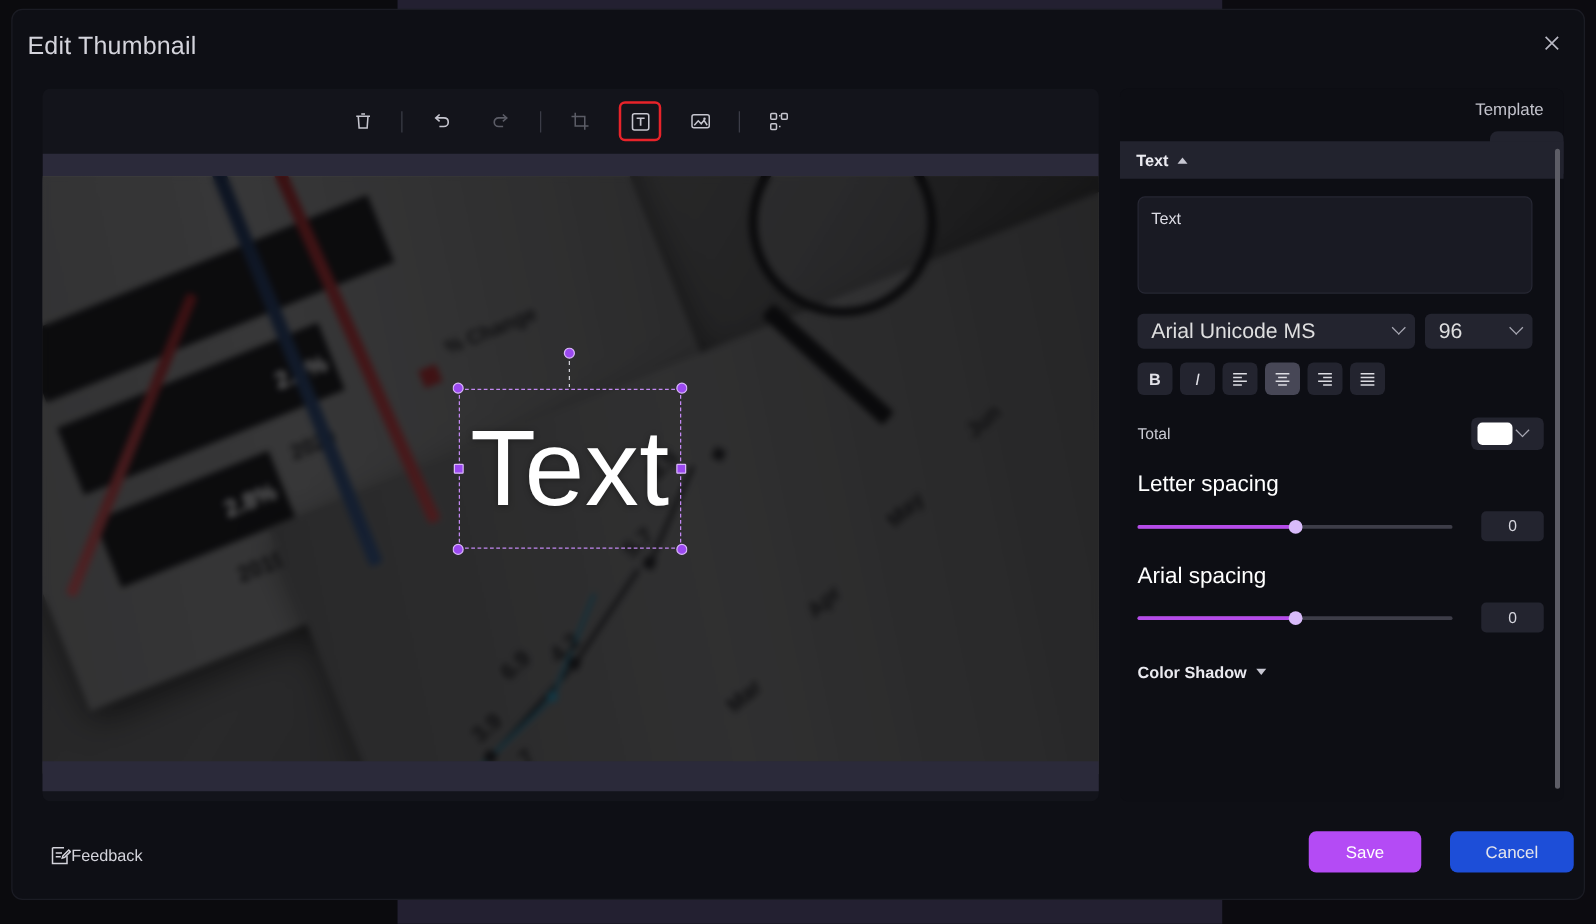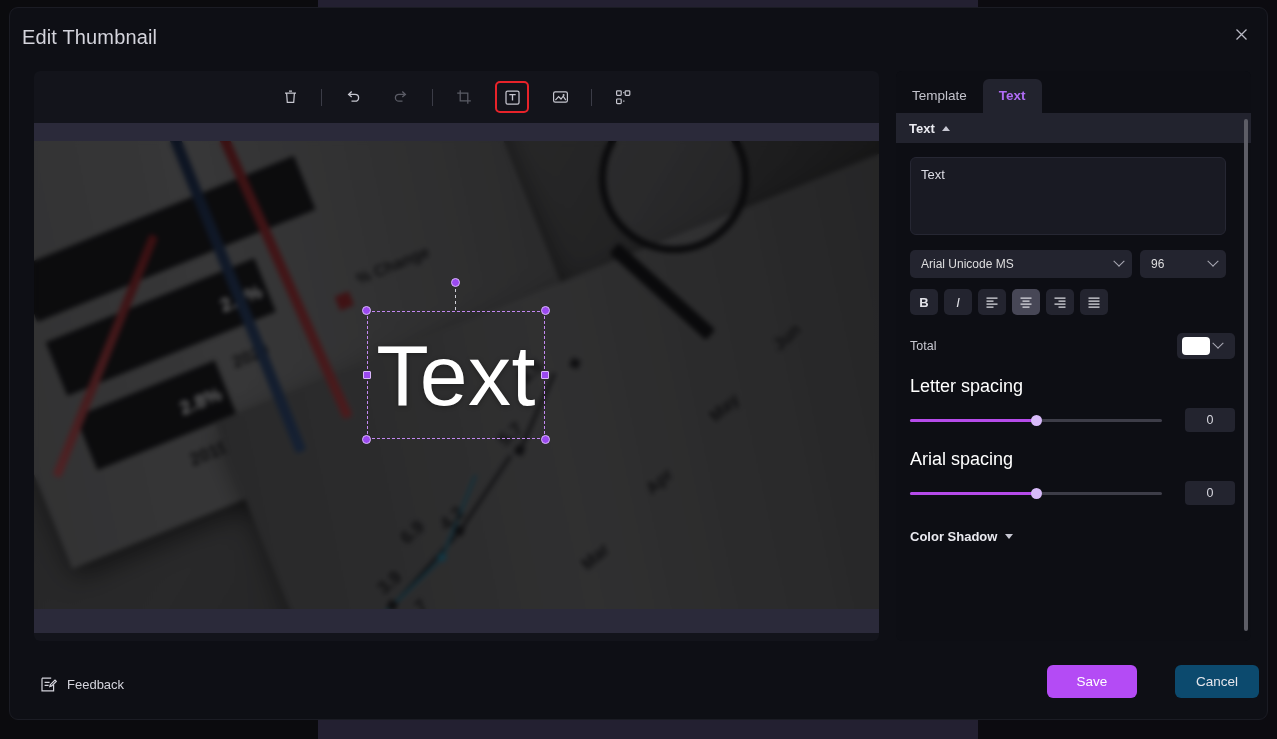--- a/index.html
+++ b/index.html
@@ -201,20 +201,21 @@
     position: absolute; right: 16px; top: 63px;
     width: 355px; height: 570px;
     background: #0d0e14;
     border-radius: 6px;
     overflow: hidden;
   }
   #tabs {
     position: absolute; left: 0; top: 0; width: 100%; height: 42px;
     display: flex; align-items: flex-end;
     background: #0d0e14;
+    flex-direction: column;
   }
   .tab {
     padding: 0 16px; height: 34px; line-height: 34px;
     font-size: 13.5px; color: #c3c3cc; cursor: pointer;
     border-radius: 6px 6px 0 0;
   }
   .tab.active {
     background: #22232e; color: #b06cf5; font-weight: 600;
   }
   #panel-section-head {
@@ -245,21 +246,21 @@
     color: #dcdce4; font-size: 13px;
     font-family: "Liberation Sans", sans-serif;
     padding: 9px 10px; resize: none; outline: none;
   }
   .row { display: flex; align-items: center; }
   #font-row { margin-top: 11px; gap: 8px; }
   .select {
     background: #23242f; border-radius: 5px; height: 28px;
     display: flex; align-items: center; justify-content: space-between;
     padding: 0 9px 0 11px; cursor: pointer;
-    font-size: 12px; color: #dededf;
+    font-size: 17px; color: #dededf;
   }
   #font-family-select { width: 222px; }
   #font-size-select { width: 86px; }
   .chev {
     width: 8px; height: 8px;
     border-right: 1.6px solid #a9a9b4; border-bottom: 1.6px solid #a9a9b4;
     transform: rotate(45deg) translate(-2px,-2px);
   }
   #format-row { margin-top: 11px; gap: 6px; }
   .fmt-btn {
@@ -312,37 +313,37 @@
   #reset-icon svg { stroke: #d6d6de; fill: none; }
   #panel-scrollbar {
     position: absolute; right: 3px; top: 48px;
     width: 4px; height: 512px; border-radius: 2px;
     background: #5d5d66; cursor: pointer;
   }
 
   
   #feedback {
     position: absolute; left: 30px; bottom: 26px;
-    display: flex; align-items: center; gap: 10px; cursor: pointer;
+    display: flex; align-items: center; cursor: pointer;
   }
   #feedback .lbl2 { font-size: 13px; color: #d4d4dc; }
   #feedback svg { stroke: #d4d4dc; fill: none; }
   .footer-btn {
     position: absolute; bottom: 21px;
     height: 33px; border-radius: 6px;
     display: flex; align-items: center; justify-content: center;
     font-size: 13.5px; cursor: pointer;
   }
   #save-button {
     right: 130px; width: 90px;
     background: #b44bf5; color: #ffffff; margin-top: 42px;
   }
   #cancel-button {
-    right: 8px; width: 84px;
-    background: #0c4a6e; color: #e6e6ec;
+    right: 8px; width: 99px;
+    background: #1d4ed8; color: #e6e6ec;
   }
 </style>
 </head>
 <body>
 
 <div id="desktop">
   <div class="bg-strip-left"></div>
   <div class="bg-strip-center"></div>
   <div class="bg-strip-right"></div>
 </div>

